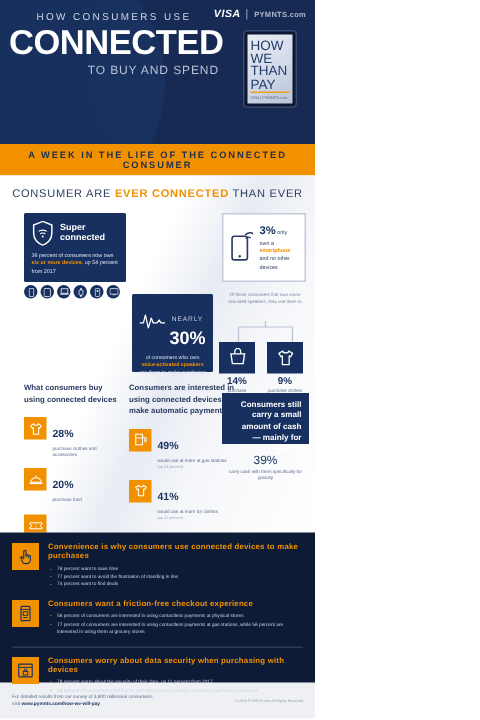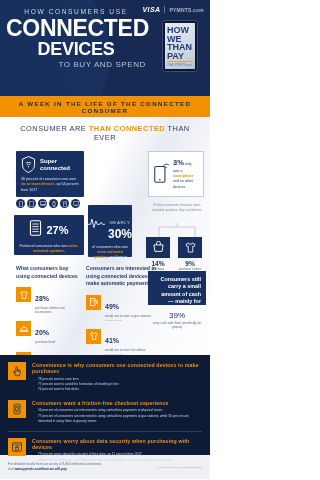--- a/index.html
+++ b/index.html
@@ -68,21 +68,21 @@
     background: #0c1833; border: 1.2px solid #394b72; border-radius: 3px;
     padding: 2px;
   }
   .tablet-screen {
     width: 100%; height: 100%;
     background: linear-gradient(150deg,#e9edf4 0%, #cfd7e6 60%, #b9c4d8 100%);
     position: relative; overflow: hidden;
   }
   .tablet-screen .hw {
     position: absolute; left: 2px; top: 3px;
-    font-size: 9px; font-weight: 700; color: #233c6e; line-height: .95;
+    font-size: 9px; font-weight: 400; color: #233c6e; line-height: .95;
   }
   .tablet-screen .hw span { display: block; }
   .tablet-bar {
     position: absolute; left: 2px; bottom: 7px; width: 26px; height: 1.5px;
     background: #f0a020;
   }
   .tablet-foot {
     position: absolute; left: 2px; bottom: 2px; font-size: 2.6px; color: #5b6b8c;
   }
 
@@ -149,21 +149,21 @@
   .card-voice {
     left: 6px; top: 66px; width: 70px; height: 40px; padding: 5px;
     text-align: center;
   }
   .pct-27 { font-size: 11px; font-weight: 700; display:inline-block; vertical-align: middle;}
   .voice-row { display: flex; align-items: center; justify-content: center; gap: 4px; }
   .voice-body { font-size: 3.5px; line-height: 1.45; margin-top: 4px; color: #dde3ee; }
   .voice-body b { color: #f29100; }
 
   .card-nearly {
-    left: 80px; top: 56px; width: 44px; height: 52px; padding: 5px 4px;
+    left: 80px; top: 56px; width: 54px; height: 52px; padding: 5px 4px;
     text-align: center;
   }
   .wave-row { display: flex; align-items: center; justify-content: center; gap: 3px; }
   .nearly-lbl { font-size: 4.4px; color: #cbd3e3; letter-spacing: .6px; }
   .pct-30 { font-size: 12px; font-weight: 700; line-height: 1; }
   .nearly-body { font-size: 3.5px; line-height: 1.45; margin-top: 5px; color: #dde3ee; }
   .nearly-body b { color: #f29100; }
 
   .card-3pct {
     position: absolute; left: 140px; top: 2px; width: 56px; height: 46px;
@@ -267,21 +267,20 @@
 
     <div class="logos">
       <span class="visa-logo">VISA</span>
       <span class="logo-div"></span>
       <span class="pymnts-logo">PYMNTS.com</span>
     </div>
 
     <div class="hero-inner">
       <div class="kicker">HOW CONSUMERS USE</div>
       <div class="big1">CONNECTED</div>
-      <div class="big2">DEVICES</div>
       <div class="sub">TO BUY AND SPEND</div>
     </div>
 
     <div class="tablet">
       <div class="tablet-screen">
         <div class="hw">
           <span>HOW</span>
           <span>WE</span>
           <span>THAN</span>
           <span>PAY</span>
@@ -291,21 +290,21 @@
       </div>
     </div>
   </div>
 
   <div class="ribbon">A WEEK IN THE LIFE OF THE CONNECTED CONSUMER</div>
 
   <div class="sec1">
     <div class="sec1-bg"></div>
 
     <div class="sec-title">
-      <span>CONSUMER ARE </span><b>THAN CONNECTED</b><span> THAN EVER</span>
+      <span>CONSUMER ARE </span><b>EVER CONNECTED</b><span> THAN EVER</span>
     </div>
 
     <div class="grid1">
 
       <div class="card card-super">
         <div class="super-head">
           <span class="shield">
             <svg width="15" height="17" viewBox="0 0 24 28">
               <path d="M12 1 L22 5 V14 C22 21 17 25.5 12 27 C7 25.5 2 21 2 14 V5 Z" fill="none" stroke="#ffffff" stroke-width="1.6"></path>
               <path d="M7.5 12 C9.6 10 14.4 10 16.5 12" fill="none" stroke="#fff" stroke-width="1.3"></path>
@@ -354,37 +353,20 @@
             </svg>
         </span>
         <span class="dot">
           <svg width="6" height="5" viewBox="0 0 12 10">
               <rect x="0.6" y="0.8" width="10.8" height="7.4" rx="0.6" fill="none" stroke="#fff" stroke-width="1"></rect>
               <rect x="4" y="8.8" width="4" height="1" fill="#fff"></rect>
             </svg>
         </span>
       </div>
 
-      <div class="card card-voice">
-        <div class="voice-row">
-          <span>
-            <svg width="13" height="16" viewBox="0 0 18 22">
-              <rect x="2" y="1" width="14" height="20" rx="2" fill="none" stroke="#fff" stroke-width="1.5"></rect>
-              <line x1="4.5" y1="5.5" x2="13.5" y2="5.5" stroke="#fff" stroke-width="1.2"></line>
-              <line x1="4.5" y1="9" x2="13.5" y2="9" stroke="#fff" stroke-width="1.2"></line>
-              <line x1="4.5" y1="12.5" x2="13.5" y2="12.5" stroke="#fff" stroke-width="1.2"></line>
-              <line x1="4.5" y1="16" x2="13.5" y2="16" stroke="#fff" stroke-width="1.2"></line>
-            </svg>
-          </span>
-          <span class="pct-27">27%</span>
-        </div>
-        <div class="voice-body">
-          <span>Portion of consumers who own </span><b>voice-activated speakers</b>
-        </div>
-      </div>
 
       <div class="card card-nearly">
         <div class="wave-row">
           <span>
             <svg width="17" height="14" viewBox="0 0 26 20">
               <polyline points="0,12 4,12 6,4 9,17 12,7 14,12 18,12 20,9 22,12 26,12" fill="none" stroke="#ffffff" stroke-width="1.3" stroke-linejoin="round"></polyline>
             </svg>
           </span>
           <span>
             <span class="nearly-lbl">NEARLY</span>

